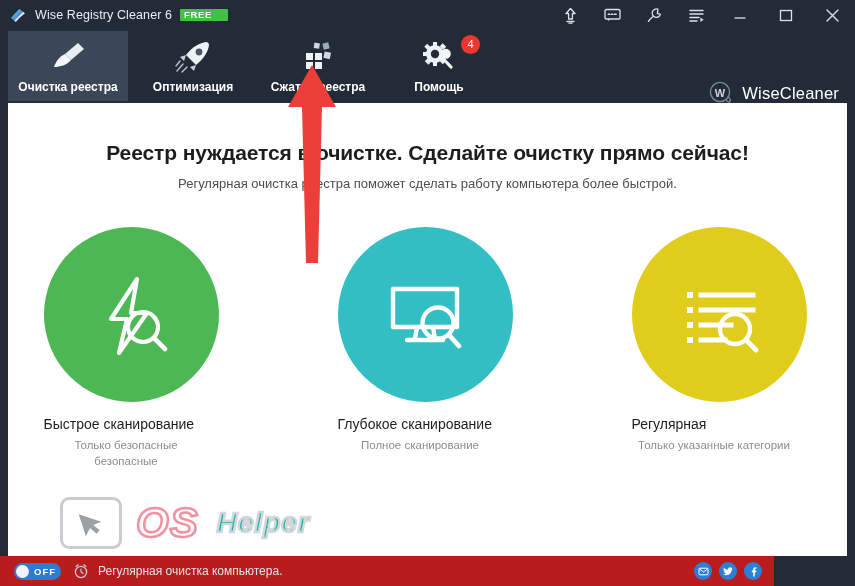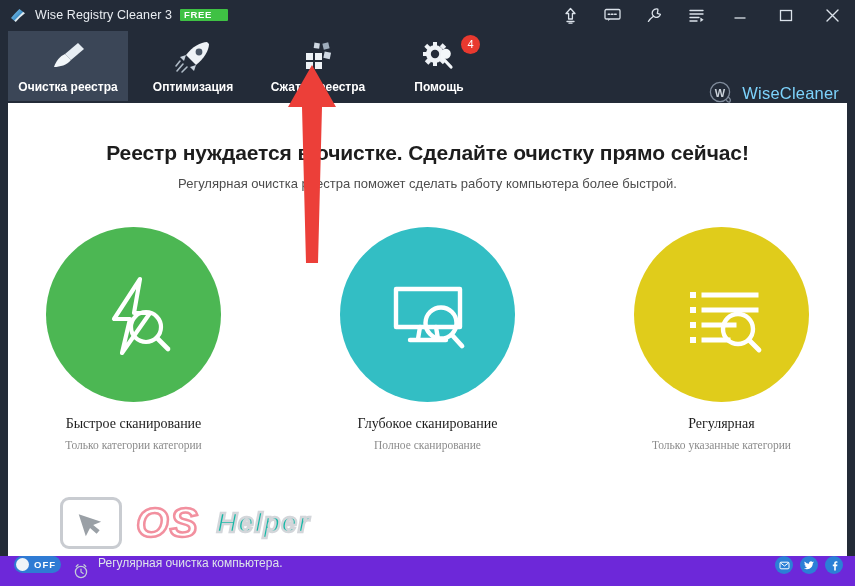--- a/index.html
+++ b/index.html
@@ -87,21 +87,21 @@
     width: 19px; height: 19px; border-radius: 50%;
     background: #e8392f; color: #fff;
     font-size: 11px; line-height: 19px; text-align: center;
     font-family: "Liberation Sans", sans-serif;
   }
 
   .brand {
     position: absolute; right: 16px; top: 50px;
     display: flex; align-items: center; gap: 8px;
   }
-  .brand-text { color: #7dd3fc; font-size: 16.5px; letter-spacing: .2px; }
+  .brand-text { color: #ffffff; font-size: 16.5px; letter-spacing: .2px; }
 
   
   .content {
     position: absolute; left: 8px; top: 103px;
     width: 839px; height: 453px;
     background: #ffffff;
   }
   .headline {
     margin-top: 38px; text-align: center;
     font-size: 21px; font-weight: bold; color: #1d1d1d;
@@ -109,21 +109,21 @@
   }
   .subhead {
     margin-top: 11px; text-align: center;
     font-size: 13px; color: #4d4d4d;
   }
 
   .options {
     position: absolute; left: 0; top: 124px; width: 839px;
     display: flex; justify-content: center; gap: 114px;
   }
-  .option { width: 180px; display: flex; flex-direction: column; align-items: center; font-family: Liberation Serif, serif; }
+  .option { width: 180px; display: flex; flex-direction: column; align-items: flex-start; }
   .circle {
     width: 175px; height: 175px; border-radius: 50%;
     display: flex; align-items: center; justify-content: center;
   }
   .opt-title {
     margin-top: 14px; font-size: 14px; color: #1d1d1d; font-weight: normal;
     white-space: nowrap;
   }
   .opt-desc {
     margin-top: 6px; font-size: 11.5px; color: #8c8c8c;
@@ -151,23 +151,23 @@
   .wm-helper {
     font-size: 28px; font-weight: bold; font-style: italic;
     color: #14b8a6;
     -webkit-text-stroke: 2.5px #d3d6da;
     letter-spacing: 1px; margin-left: 4px;
   }
 
   
   .statusbar {
     position: absolute; left: 0; top: 556px;
-    width: 855px; height: 30px;
-    background: #6d28d9;
-    display: flex; 
+    width: 774px; height: 30px;
+    background: #b91c1c;
+    display: flex; align-items: center;
   }
   .toggle {
     margin-left: 14px;
     width: 47px; height: 17px; border-radius: 9px;
     background: #2f7bd4;
     display: flex; align-items: center;
     position: relative;
   }
   .toggle .knob {
     width: 13px; height: 13px; border-radius: 50%;
@@ -193,21 +193,21 @@
 </style>
 </head>
 <body>
 
 <div class="window">
 
   <div class="titlebar">
     <div class="app-icon">
         <div class="brush"></div>
       </div>
-    <span class="title-text">Wise Registry Cleaner 3</span>
+    <span class="title-text">Wise Registry Cleaner 6</span>
     <span class="free-badge">FREE</span>
 
     <div class="tb-actions">
       <div class="tb-btn">
         <svg width="15" height="17" viewBox="0 0 15 17">
             <path d="M7.5 1.5 L12 6.5 H9.4 V12 H5.6 V6.5 H3 Z" fill="none" stroke="#dbe2ea" stroke-width="1.3" stroke-linejoin="round"></path>
             <path d="M4 14.5 H11" stroke="#dbe2ea" stroke-width="1.3" stroke-linecap="round"></path>
             <path d="M6 16.2 H9" stroke="#dbe2ea" stroke-width="1.3" stroke-linecap="round"></path>
           </svg>
       </div>
@@ -330,21 +330,21 @@
 
       <div class="option">
         <div class="circle" id="c0" style="background: rgb(76, 183, 83);">
           <svg width="92" height="92" viewBox="0 0 92 92">
             <path d="M52 10 L26 50 H42 L34 84 L62 44 H46 Z" fill="none" stroke="#ffffff" stroke-width="4.2" stroke-linejoin="round"></path>
             <circle cx="58" cy="58" r="15" fill="none" stroke="#ffffff" stroke-width="4.2"></circle>
             <path d="M69 69 L80 80" stroke="#ffffff" stroke-width="4.6" stroke-linecap="round"></path>
           </svg>
         </div>
         <div class="opt-title">Быстрое сканирование</div>
-        <div class="opt-desc">Только категории категории</div>
+        <div class="opt-desc">Только безопасные безопасные</div>
       </div>
 
       <div class="option">
         <div class="circle" id="c1" style="background: rgb(51, 190, 196);">
           <svg width="92" height="92" viewBox="0 0 92 92">
             <path d="M14 20 H78 V58 H14 Z" fill="none" stroke="#ffffff" stroke-width="4.4" stroke-linejoin="round"></path>
             <path d="M38 58 L36 70 M54 58 L56 70 M28 71 H64" stroke="#ffffff" stroke-width="4.4" stroke-linecap="round"></path>
             <circle cx="59" cy="54" r="15.5" fill="none" stroke="#ffffff" stroke-width="4.4"></circle>
             <path d="M70 66 L80 77" stroke="#ffffff" stroke-width="4.8" stroke-linecap="round"></path>
           </svg>

